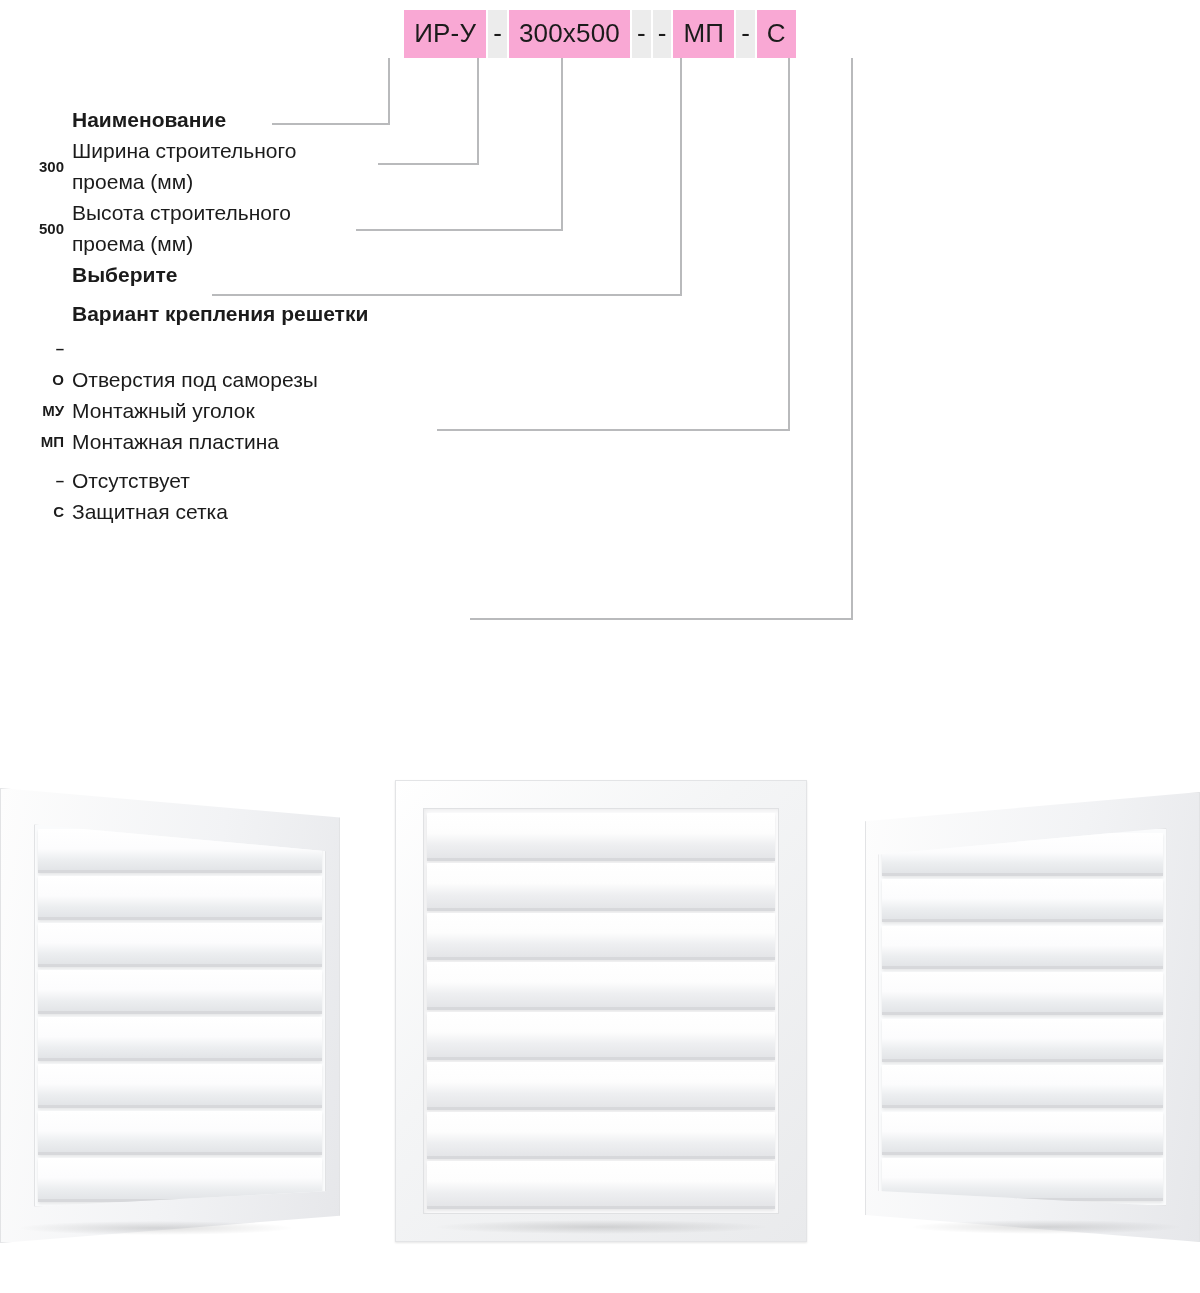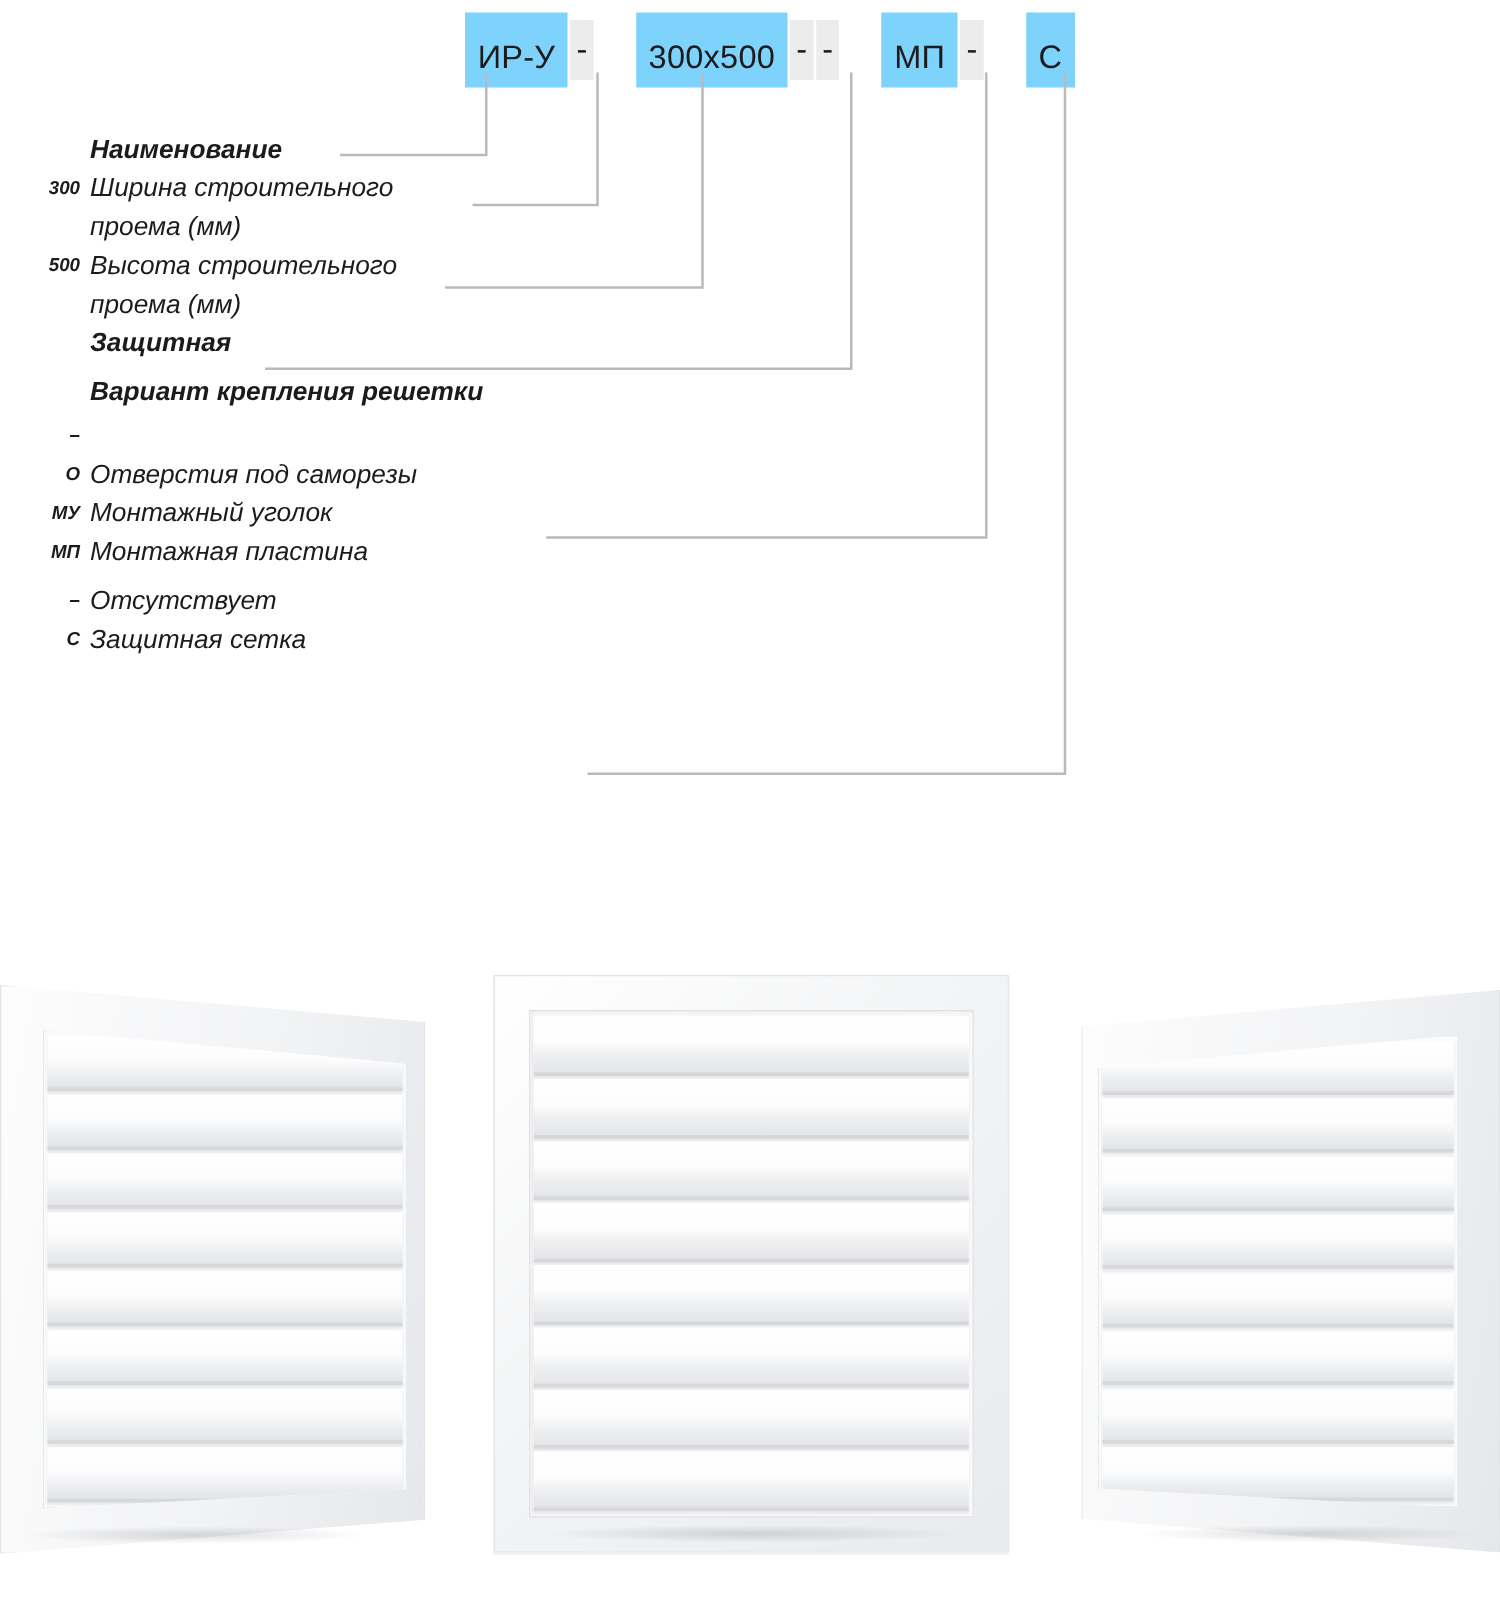--- a/index.html
+++ b/index.html
@@ -20,27 +20,26 @@
   #code-row {
     position: absolute;
     left: 0; top: 10px;
     width: 1200px;
     display: flex;
     justify-content: center;
     align-items: center;
     gap: 2px;
   }
   .code-chip {
-    background: #7dd3fc;
+    background: #f9a8d4;
     font-size: 26px;
     line-height: 1;
-    padding: 22px 10px 12px 10px;
+    padding: 10px 10px 12px 10px;
     white-space: nowrap;
     letter-spacing: 0.2px;
-    margin-left: 32px;
   }
   .code-dash {
     background: #ececec;
     font-size: 26px;
     line-height: 1;
     padding: 10px 5px 12px 5px;
   }
 
   
   #leaders {
@@ -52,22 +51,21 @@
 
   
   #legend {
     position: absolute;
     left: 0;
     top: 104px;
     width: 820px;
   }
   .lg-row {
     display: flex;
-    align-items: flex-start;
-    font-style: italic;
+    align-items: center;
   }
   .lg-key {
     width: 72px;
     flex: 0 0 72px;
     text-align: right;
     padding-right: 8px;
     font-size: 15px;
     font-weight: bold;
     line-height: 31px;
     white-space: pre-line;
@@ -244,21 +242,21 @@
   </div>
 
   <div class="lg-row">
     <div class="lg-key">500</div>
     <div class="lg-val">Высота строительного
 проема (мм)</div>
   </div>
 
   <div class="lg-row lg-head">
     <div class="lg-key"></div>
-    <div class="lg-val">Защитная</div>
+    <div class="lg-val">Выберите</div>
   </div>
 
   <div class="lg-spacer-sm"></div>
 
 
   <div class="lg-spacer-sm"></div>
 
   <div class="lg-row lg-head">
     <div class="lg-key"></div>
     <div class="lg-val">Вариант крепления решетки</div>

